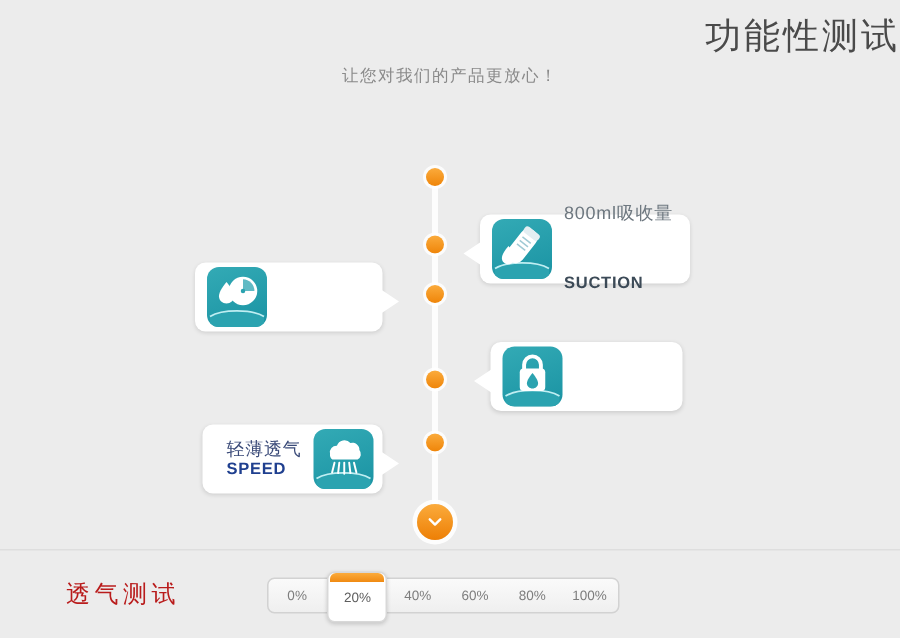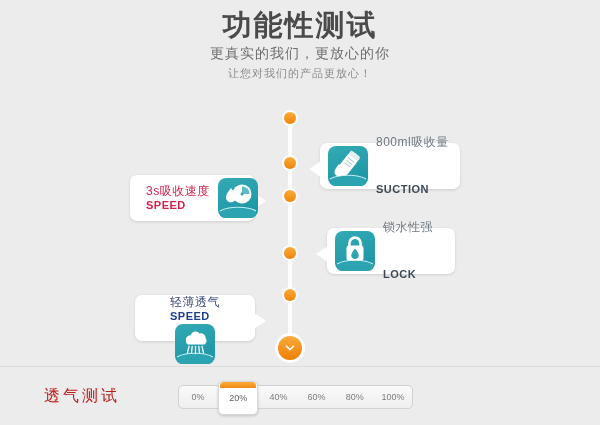--- a/index.html
+++ b/index.html
@@ -13,25 +13,26 @@
     overflow: hidden;
   }
 
   
   #header {
     position: absolute;
     top: 8px; left: 0; width: 600px;
     text-align: center;
   }
   #title {
-    font-size: 29px;
+    font-size: 24px;
     color: #4a4a4a;
     letter-spacing: 2px;
     line-height: 34px;
-    font-weight: bold;
+    font-weight: normal;
+    text-align: right;
   }
   #subtitle {
     font-size: 14px;
     color: #6e6e6e;
     letter-spacing: 1px;
     line-height: 22px;
   }
   #tagline {
     font-size: 11px;
     color: #8a8a8a;
@@ -191,21 +192,20 @@
     color: #5e5e5e;
     letter-spacing: 1px;
     line-height: 20px;
   }
 </style>
 </head>
 <body>
 
 <div id="header">
   <div id="title">功能性测试</div>
-  <div id="subtitle">更真实的我们，更放心的你</div>
   <div id="tagline">让您对我们的产品更放心！</div>
 </div>
 
 <div id="timeline">
   <div id="timeline-line"></div>
   <div class="tl-dot" style="top:0px"></div>
   <div class="tl-dot" style="top:45px"></div>
   <div class="tl-dot" style="top:78px"></div>
   <div class="tl-dot" style="top:135px"></div>
   <div class="tl-dot" style="top:177px"></div>
@@ -234,24 +234,20 @@
     </svg>
   </div>
   <div class="card-text">
     <div class="card-cn">800ml吸收量</div>
     <div class="card-en">SUCTION</div>
   </div>
 </div>
 
 <div class="card left theme-red" style="left:130px; top:175px; width:125px;">
   <div class="card-tail"></div>
-  <div class="card-text">
-    <div class="card-cn">3s吸收速度</div>
-    <div class="card-en">SPEED</div>
-  </div>
   <div class="icon-box">
     <svg width="40" height="40" viewBox="0 0 40 40">
       <path d="M2 33 C10 28, 30 28, 38 33 L38 40 L2 40 Z" fill="#2ba3b0"></path>
       <path d="M2 33 C10 28, 30 28, 38 33" fill="none" stroke="#bfeef2" stroke-width="1.2"></path>
       <circle cx="24" cy="16" r="9.5" fill="#ffffff"></circle>
       <path d="M24 16 L24 8.2 A7.8 7.8 0 0 1 31.6 16 Z" fill="#2ba3b0" opacity="0.75"></path>
       <circle cx="24" cy="16" r="1.5" fill="#2ba3b0"></circle>
       <path d="M13 10 C9.2 14.6, 8 17.4, 8 19.5 C8 22.4, 10.3 24.3, 13 24.3
                C15.7 24.3, 18 22.4, 18 19.5 C18 17.4, 16.8 14.6, 13 10 Z" fill="#ffffff"></path>
     </svg>
@@ -263,27 +259,23 @@
   <div class="icon-box">
     <svg width="40" height="40" viewBox="0 0 40 40">
       <path d="M2 33 C10 28, 30 28, 38 33 L38 40 L2 40 Z" fill="#2ba3b0"></path>
       <path d="M2 33 C10 28, 30 28, 38 33" fill="none" stroke="#bfeef2" stroke-width="1.2"></path>
       <path d="M14.4 15 L14.4 12.2 A5.6 5.6 0 0 1 25.6 12.2 L25.6 15" fill="none" stroke="#ffffff" stroke-width="2.6"></path>
       <rect x="11.5" y="14.6" width="17" height="15" rx="2.6" fill="#ffffff"></rect>
       <path d="M20 17.6 C17.2 21, 16.3 23, 16.3 24.5 C16.3 26.6, 18 28, 20 28
                C22 28, 23.7 26.6, 23.7 24.5 C23.7 23, 22.8 21, 20 17.6 Z" fill="#2ba3b0"></path>
     </svg>
   </div>
-  <div class="card-text">
-    <div class="card-cn">锁水性强</div>
-    <div class="card-en">LOCK</div>
-  </div>
-</div>
-
-<div class="card left theme-blue" style="left:135px; top:295px; width:120px;flex-direction:column;">
+</div>
+
+<div class="card left theme-blue" style="left:135px; top:283px; width:120px;">
   <div class="card-tail"></div>
   <div class="card-text">
     <div class="card-cn">轻薄透气</div>
     <div class="card-en">SPEED</div>
   </div>
   <div class="icon-box">
     <svg width="40" height="40" viewBox="0 0 40 40">
       <path d="M2 33 C10 28, 30 28, 38 33 L38 40 L2 40 Z" fill="#2ba3b0"></path>
       <path d="M2 33 C10 28, 30 28, 38 33" fill="none" stroke="#bfeef2" stroke-width="1.2"></path>
       <path d="M11 16.5 A4.4 4.4 0 0 1 15.6 11.2 A5.2 5.2 0 0 1 24.6 9.4

